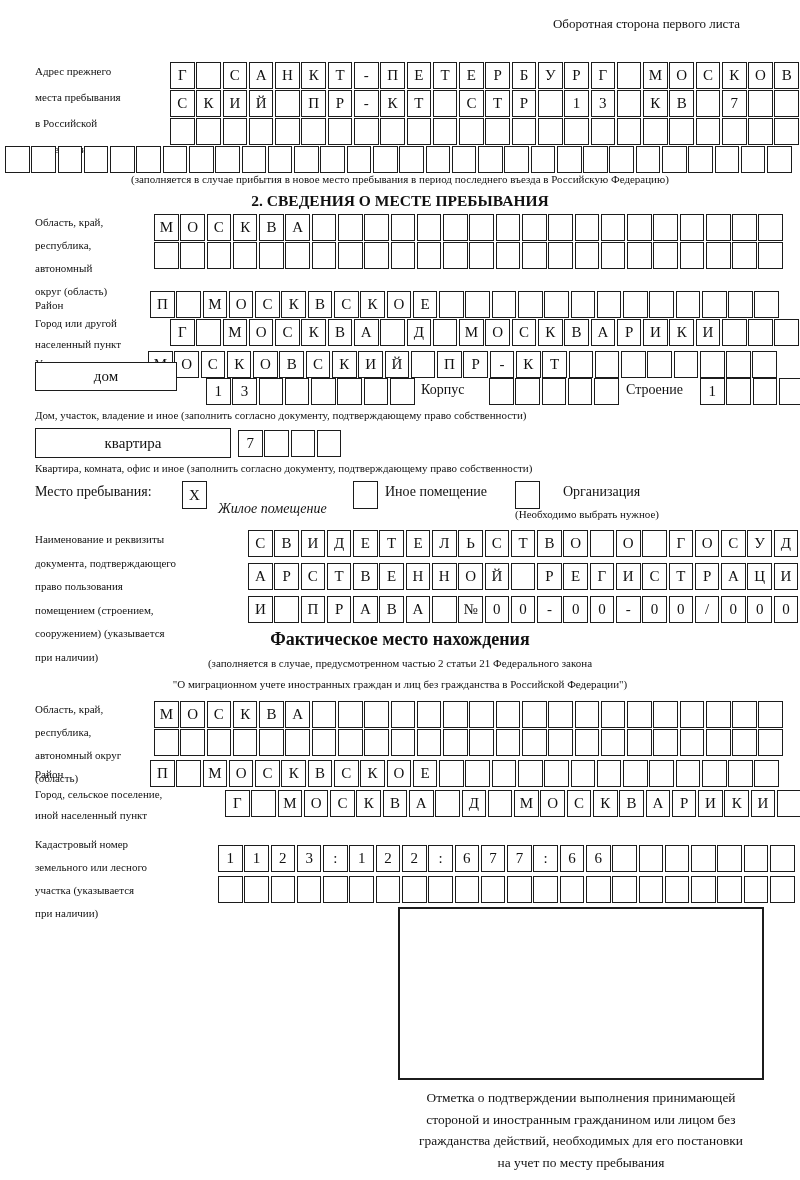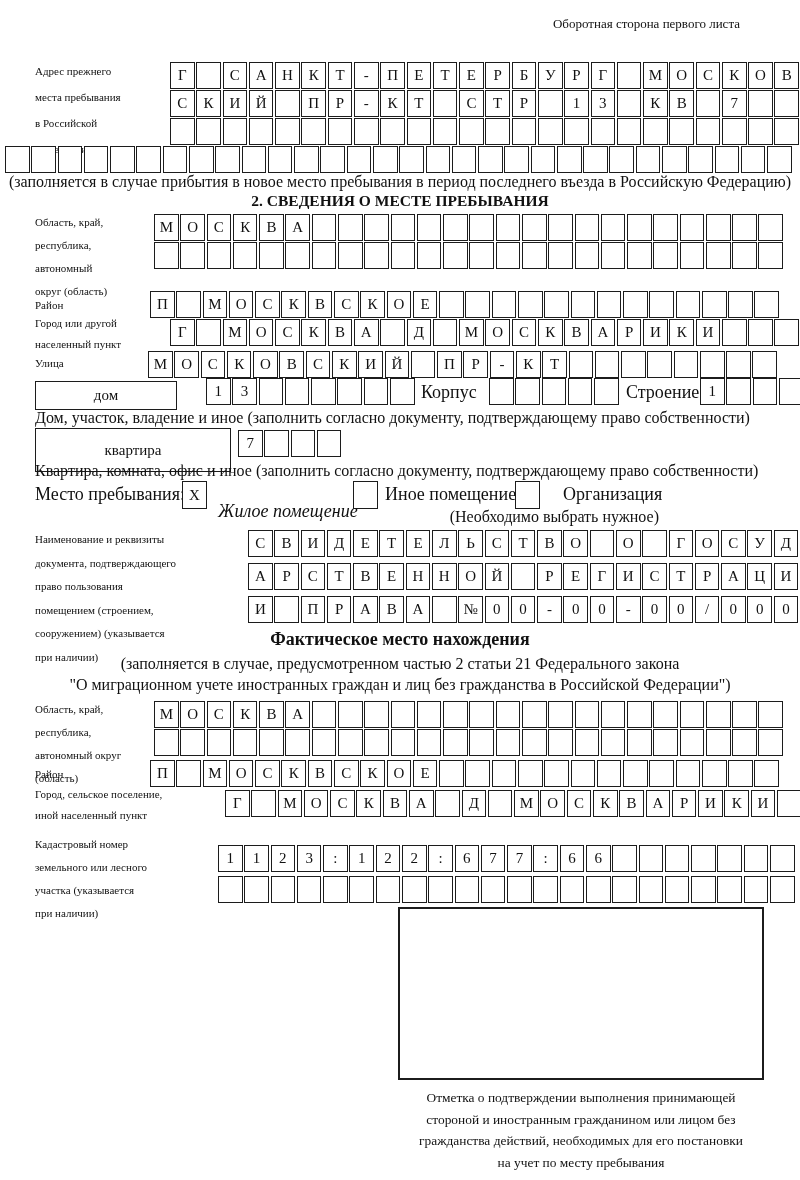--- a/index.html
+++ b/index.html
@@ -1,27 +1,27 @@
 <!DOCTYPE html>
 <html><head>
 <meta charset="utf-8">
 <style>
   html,body{margin:0;padding:0;background:#fff;}
   body{width:800px;height:1180px;position:relative;font-family:"Liberation Serif","DejaVu Serif",serif;color:#111;}
   .abs{position:absolute;}
   .lbl{font-size:11px;line-height:23px;white-space:pre-line;}
-  .note{font-size:16px;white-space:pre-line;}
+  .note{font-size:11px;white-space:pre-line;}
   .ctr{text-align:center;width:800px;left:0;}
   .ttl{font-weight:bold;font-size:15.5px;}
   .cellrow{display:flex;}
   .cell{box-sizing:border-box;width:24.6px;height:27px;border:1.8px solid #1c1c1c;margin-right:1.7px;
         display:flex;align-items:center;justify-content:center;font-size:15px;flex:none;background:#fff;}
   .bigbox{box-sizing:border-box;border:1.8px solid #1c1c1c;height:29px;display:flex;align-items:center;justify-content:center;font-size:15px;background:#fff;}
   .cb{box-sizing:border-box;width:25px;height:28px;border:1.8px solid #1c1c1c;display:inline-flex;align-items:center;justify-content:center;font-size:15px;background:#fff;}
-  .inline-lbl{font-size:18px;}
+  .inline-lbl{font-size:14px;}
   .stamp{box-sizing:border-box;border:2px solid #1c1c1c;background:#fff;}
 </style>
 </head>
 <body>
 
 <div class="abs note" style="top:16px;right:60px;font-size:13px;">Оборотная сторона первого листа</div>
 
 <div class="abs lbl" style="left:35px;top:58px;line-height:26px;">Адрес прежнего
 места пребывания
 в Российской
@@ -275,21 +275,21 @@
     <span class="cell"></span>
     <span class="cell"></span>
     <span class="cell"></span>
     <span class="cell"></span>
     <span class="cell"></span>
     <span class="cell"></span>
     <span class="cell"></span>
     <span class="cell"></span>
   </div>
 
-<div class="abs bigbox" style="left:35px;top:381px;width:142px;">
+<div class="abs bigbox" style="left:35px;top:362px;width:142px;">
     <span>дом</span>
   </div>
 <div class="abs cellrow" style="left:206px;top:378px;">
     <span class="cell">1</span>
     <span class="cell">3</span>
     <span class="cell"></span>
     <span class="cell"></span>
     <span class="cell"></span>
     <span class="cell"></span>
     <span class="cell"></span>
@@ -305,21 +305,21 @@
   </div>
 <div class="abs inline-lbl" style="left:626px;top:382px;">Строение</div>
 <div class="abs cellrow" style="left:700px;top:378px;">
     <span class="cell">1</span>
     <span class="cell"></span>
     <span class="cell"></span>
     <span class="cell"></span>
   </div>
 <div class="abs note" style="left:35px;top:409px;">Дом, участок, владение и иное (заполнить согласно документу, подтверждающему право собственности)</div>
 
-<div class="abs bigbox" style="left:35px;top:428px;width:196px;height:44px;">
+<div class="abs bigbox" style="left:35px;top:428px;width:196px;height:30px;">
     <span>квартира</span>
   </div>
 <div class="abs cellrow" style="left:238px;top:430px;">
     <span class="cell">7</span>
     <span class="cell"></span>
     <span class="cell"></span>
     <span class="cell"></span>
   </div>
 <div class="abs note" style="left:35px;top:462px;">Квартира, комната, офис и иное (заполнить согласно документу, подтверждающему право собственности)</div>
 

